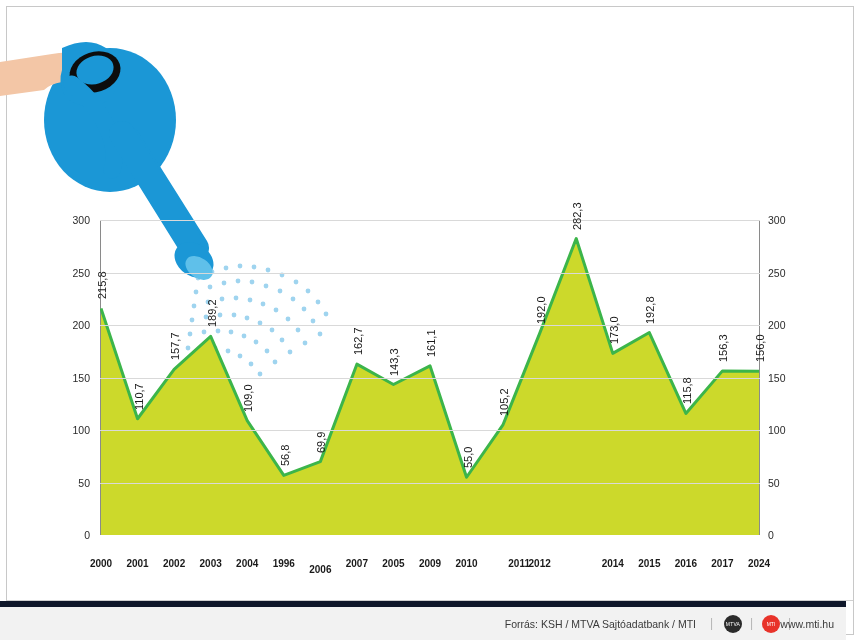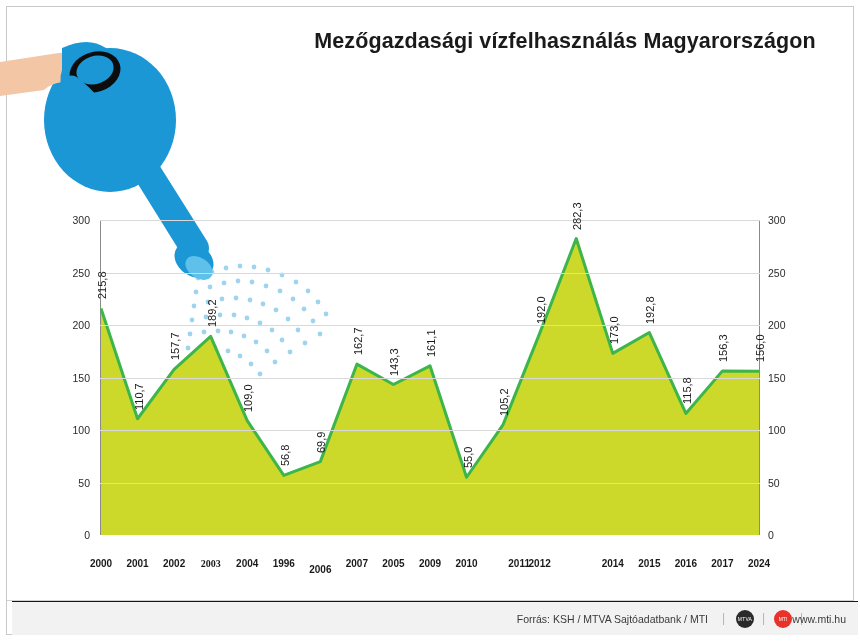--- a/index.html
+++ b/index.html
@@ -123,26 +123,26 @@
   #footer-line {
     position: absolute;
     left: 7px;
     top: 600px;
     width: 846px;
     height: 1px;
     background: #d0d0d0;
   }
   #footer {
     position: absolute;
-    left: 12px;
+    left: 0;
     top: 601px;
     width: 846px;
     height: 33px;
     background: #f2f2f2;
-    border-top: 1px solid #0f172a;
+    border-top: 6px solid #0f172a;
   }
   #footer-source {
     position: absolute;
     right: 150px;
     top: 11px;
     font-size: 10.5px;
     color: #3a3a3a;
     white-space: nowrap;
   }
   .footer-sep {
@@ -272,21 +272,20 @@
     <path d="M72 74 Q96 92 108 120 Q118 142 112 160" stroke="#1b97d6" stroke-width="17" fill="none" stroke-linecap="round"></path>
 
     <path d="M128 130 L196 238" stroke="#1b97d6" stroke-width="26" stroke-linecap="round" fill="none"></path>
     <path d="M122 124 L188 230" stroke="#1b97d6" stroke-width="26" stroke-linecap="round" fill="none"></path>
 
     <ellipse cx="194" cy="250" rx="21" ry="16" transform="rotate(35 194 250)" fill="#1b97d6"></ellipse>
     <ellipse cx="199" cy="258" rx="15" ry="10" transform="rotate(35 199 258)" fill="#5fc0ea"></ellipse>
   </svg>
 
   <div id="title-block">
-    <div id="title-line1">Mezőgazdasági vízfelhasználás Magyarországon</div>
   </div>
 
   <div id="chart-wrap">
     <div id="plot">
       <div class="axis-line-v" style="left:0"></div>
       <div class="axis-line-v" style="left:659px"></div>
       <div class="axis-line-h"></div>
       <svg id="series-svg" style="position:absolute;left:0;top:0;width:660px;height:315px" viewBox="0 0 660 315" preserveAspectRatio="none">
           <path d="M1.00,315 L1.00,88.41 L37.56,198.76 L74.11,149.42 L110.67,116.34 L147.22,200.55 L183.78,255.36 L220.33,241.60 L256.89,144.16 L293.44,164.53 L330.00,145.84 L366.56,257.25 L403.11,204.54 L439.67,113.40 L476.22,18.58 L512.78,133.35 L549.33,112.56 L585.89,193.41 L622.44,150.88 L659.00,151.20 L659.00,315 Z" fill="#ccd92b"></path>
           <polyline points="1.00,88.41 37.56,198.76 74.11,149.42 110.67,116.34 147.22,200.55 183.78,255.36 220.33,241.60 256.89,144.16 293.44,164.53 330.00,145.84 366.56,257.25 403.11,204.54 439.67,113.40 476.22,18.58 512.78,133.35 549.33,112.56 585.89,193.41 622.44,150.88 659.00,151.20" fill="none" stroke="#3cb54a" stroke-width="3" stroke-linejoin="round"></polyline>
@@ -310,21 +309,21 @@
         <div class="ytick right" style="top: 52.5px;">250</div>
         <div class="gridline" style="top: 0px;"></div>
         <div class="ytick left" style="top: 0px;">300</div>
         <div class="ytick right" style="top: 0px;">300</div>
         <div class="xtick" style="left: 1px;">2000</div>
         <div class="pointlabel" style="left: -4px; top: 79.41px;">215,8</div>
         <div class="xtick" style="left: 37.5556px;">2001</div>
         <div class="pointlabel" style="left: 32.5556px; top: 189.765px;">110,7</div>
         <div class="xtick" style="left: 74.1111px;">2002</div>
         <div class="pointlabel" style="left: 69.1111px; top: 140.415px;">157,7</div>
-        <div class="xtick" style="left: 110.667px; font-family: Liberation Serif, serif;">2003</div>
+        <div class="xtick" style="left: 110.667px;">2003</div>
         <div class="pointlabel" style="left: 105.667px; top: 107.34px;">189,2</div>
         <div class="xtick" style="left: 147.222px;">2004</div>
         <div class="pointlabel" style="left: 142.222px; top: 191.55px;">109,0</div>
         <div class="xtick" style="left: 183.778px;">1996</div>
         <div class="pointlabel" style="left: 178.778px; top: 246.36px;">56,8</div>
         <div class="xtick" style="left: 220.333px; margin-top: 6px;">2006</div>
         <div class="pointlabel" style="left: 215.333px; top: 232.605px;">69,9</div>
         <div class="xtick" style="left: 256.889px;">2007</div>
         <div class="pointlabel" style="left: 251.889px; top: 135.165px;">162,7</div>
         <div class="xtick" style="left: 293.444px;">2005</div>

